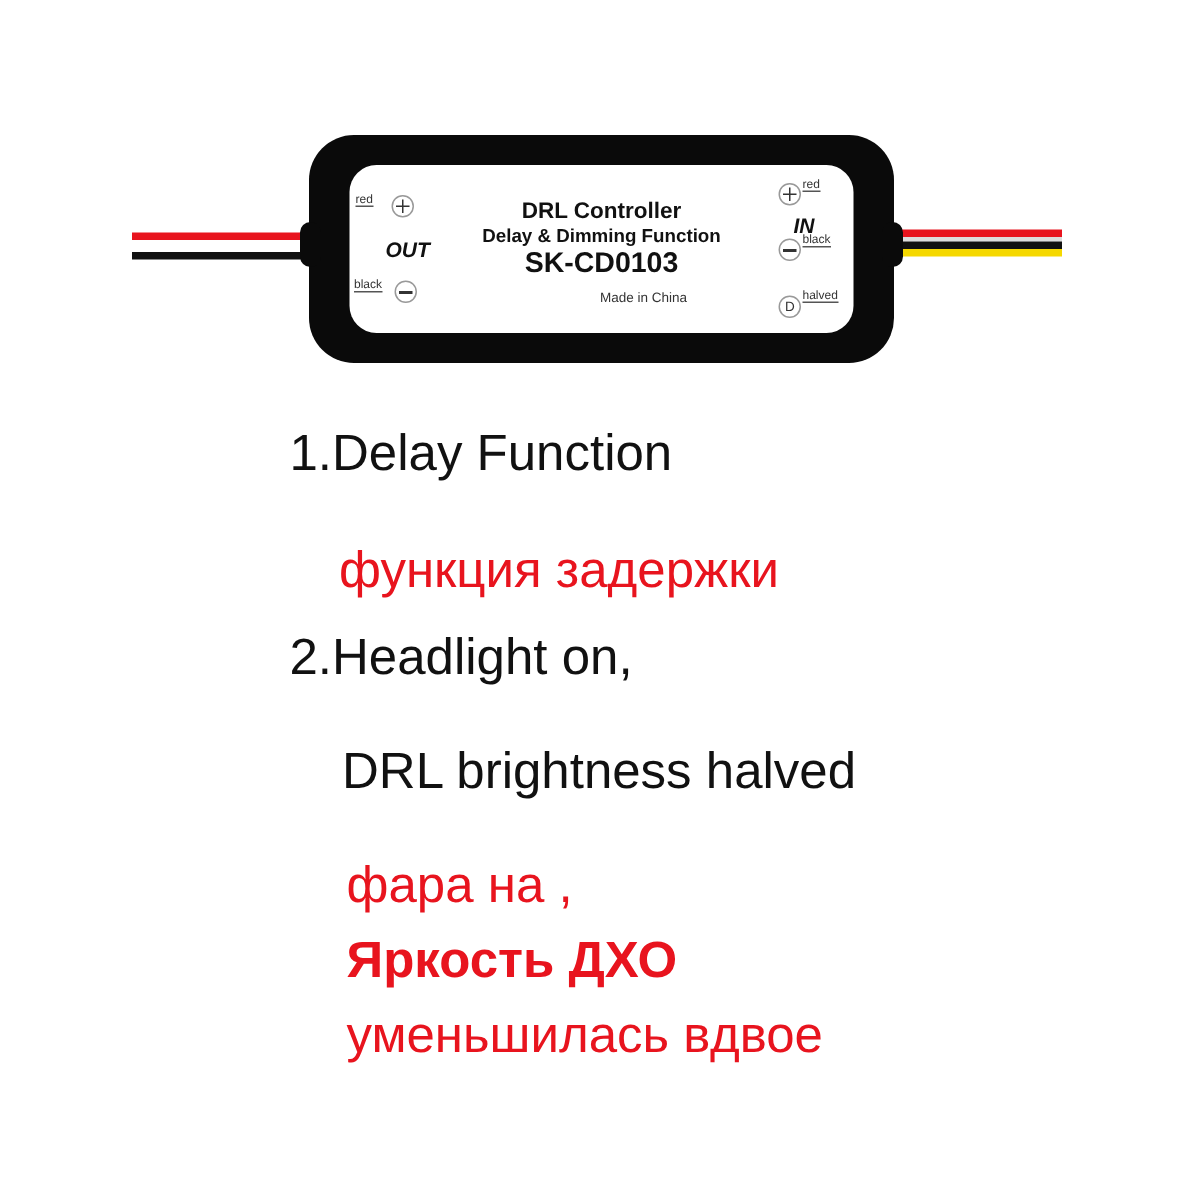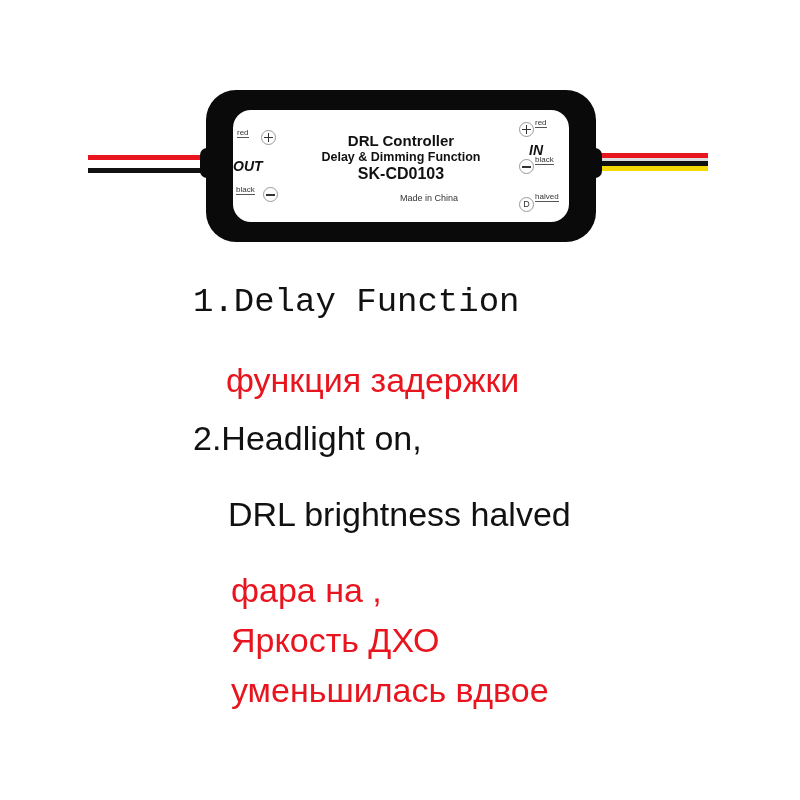--- a/index.html
+++ b/index.html
@@ -15,21 +15,21 @@
   .device .lug {
     position: absolute; width: 14px; height: 30px; background: #0a0a0a; border-radius: 7px; top: 58px;
   }
   .label-panel {
     position: absolute; left: 27px; top: 20px; width: 336px; height: 112px;
     background: #ffffff; border-radius: 18px;
   }
   .title { position: absolute; left: 0; right: 0; text-align: center; font-weight: bold; color: #111; }
   .t1 { top: 22px; font-size: 15px; }
   .t2 { top: 40px; font-size: 12.5px; }
-  .t3 { top: 55px; font-size: 16px; }
+  .t3 { top: 55px; font-size: 19px; }
   .made { position: absolute; left: 167px; top: 83px; font-size: 9px; color: #333; }
   .sideword { position: absolute; font-weight: bold; font-style: italic; font-size: 14px; color: #111; }
   .small { position: absolute; font-size: 8px; color: #333; border-bottom: 1px solid #555; line-height: 9px; }
   .sym {
     position: absolute; width: 13px; height: 13px; border: 1px solid #999; border-radius: 50%;
     font-size: 9px; line-height: 13px; text-align: center; color: #333;
   }
   .sym.plus::before, .sym.plus::after, .sym.minus::before {
     content: ""; position: absolute; background: #333;
   }
@@ -56,34 +56,34 @@
   <div class="lug" style="left:-6px;"></div>
   <div class="lug" style="right:-6px;"></div>
   <div class="label-panel">
     <div class="title t2">Delay &amp; Dimming Function</div>
     <div class="title t1">DRL Controller</div>
     <div class="title t3">SK-CD0103</div>
     <div class="made">Made in China</div>
 
     <div class="small" style="left:4px; top:18px;">red</div>
     <div class="sym plus" style="left:28px; top:20px;"></div>
-    <div class="sideword" style="left:0; top:48px;">OUT</div>
+    <div class="sideword" style="left:24px; top:48px;">OUT</div>
     <div class="small" style="left:3px; top:75px;">black</div>
     <div class="sym minus" style="left:30px; top:77px;"></div>
 
     <div class="sym plus" style="left:286px; top:12px;"></div>
     <div class="small" style="left:302px; top:8px;">red</div>
     <div class="sideword" style="left:296px; top:32px;">IN</div>
     <div class="sym minus" style="left:286px; top:49px;"></div>
     <div class="small" style="left:302px; top:45px;">black</div>
     <div class="sym" style="left:286px; top:87px;">D</div>
     <div class="small" style="left:302px; top:82px;">halved</div>
   </div>
 </div>
 
-<div class="text-block en" style="left:193px; top:282px;font-family:Liberation Mono, monospace;">1.Delay Function</div>
+<div class="text-block en" style="left:193px; top:282px;">1.Delay Function</div>
 <div class="text-block ru" style="left:226px; top:360px;">функция задержки</div>
 
 <div class="text-block en" style="left:193px; top:418px;">2.Headlight on,</div>
 <div class="text-block en" style="left:228px; top:494px;">DRL brightness halved</div>
 <div class="text-block ru" style="left:231px; top:570px;">фара на ,</div>
-<div class="text-block ru" style="left:231px; top:620px;">Яркость ДХО</div>
+<div class="text-block ru" style="left:231px; top:620px;font-weight:bold;">Яркость ДХО</div>
 <div class="text-block ru" style="left:231px; top:670px;">уменьшилась вдвое</div>
 
 </body></html>

